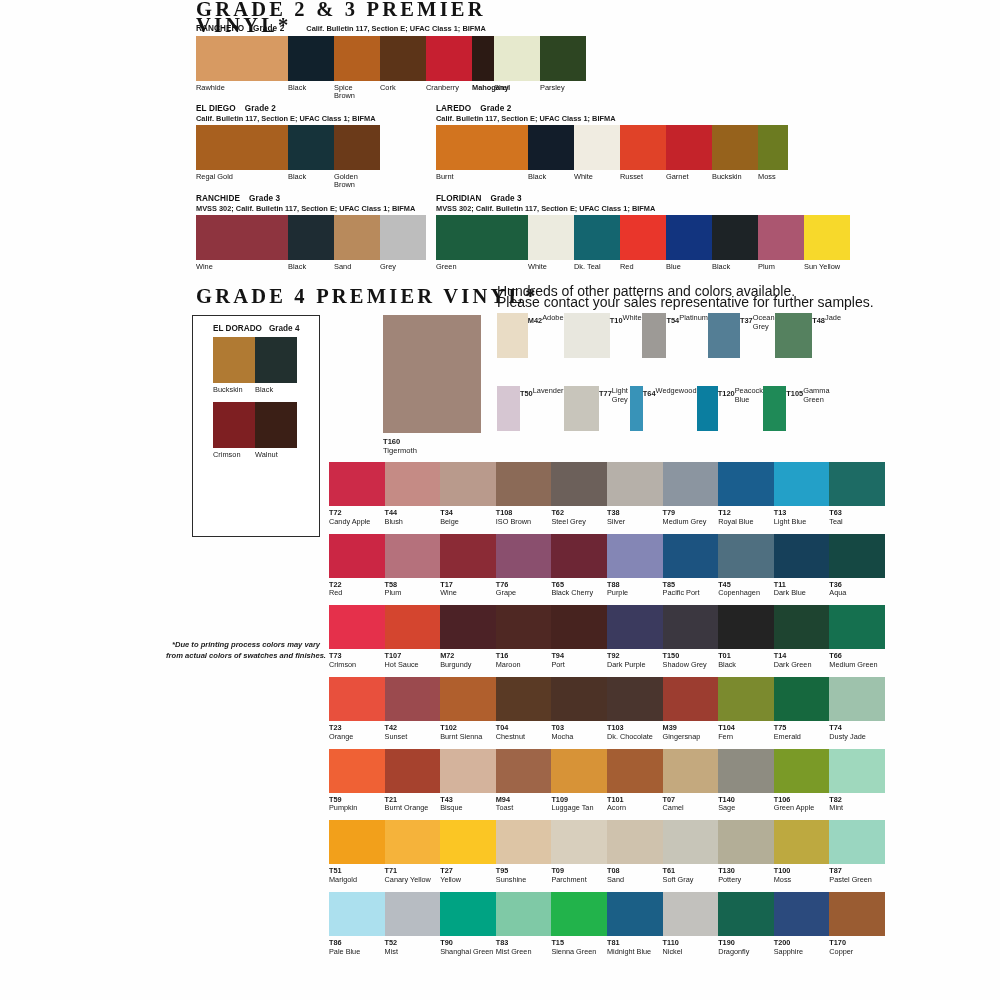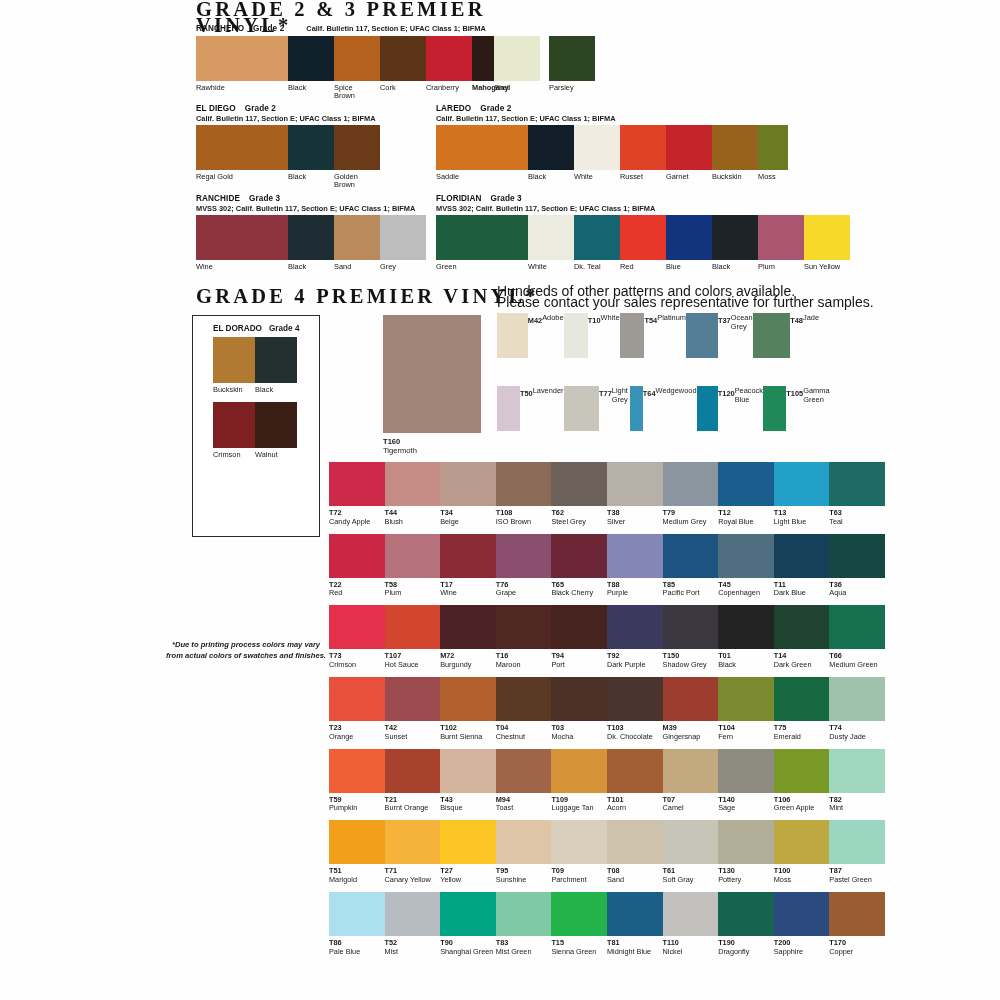--- a/index.html
+++ b/index.html
@@ -189,21 +189,21 @@
           <div class="cap">Cranberry</div>
         </div>
       <div class="sw" style="width: 22px; font-weight: bold;">
           <span class="chip" style="background: rgb(44, 26, 20); width: 46px;"></span>
           <div class="cap">Mahogany</div>
         </div>
       <div class="sw" style="width: 46px;">
           <span class="chip" style="background: rgb(230, 233, 205); width: 46px;"></span>
           <div class="cap">Shell</div>
         </div>
-      <div class="sw" style="width: 46px; padding-left: 9px;">
+      <div class="sw" style="width: 46px;">
           <span class="chip" style="background: rgb(45, 69, 34); width: 46px;"></span>
           <div class="cap">Parsley</div>
         </div>
     </div>
   </div>
 
   <div class="family" id="fam-eldiego" style="left:196px; top:104px;">
     <div class="fam-head">
       <span>EL DIEGO</span><span class="grade">Grade 2</span>
     </div>
@@ -226,21 +226,21 @@
   </div>
 
   <div class="family" id="fam-laredo" style="left:436px; top:104px;">
     <div class="fam-head">
       <span>LAREDO</span><span class="grade">Grade 2</span>
     </div>
     <div class="fam-spec">Calif. Bulletin 117, Section E; UFAC Class 1; BIFMA</div>
     <div class="sw-row">
       <div class="sw" style="width: 92px;">
           <span class="chip" style="background: rgb(210, 116, 31); width: 92px;"></span>
-          <div class="cap">Saddle</div>
+          <div class="cap">Burnt</div>
         </div>
       <div class="sw" style="width: 46px;">
           <span class="chip" style="background: rgb(18, 29, 42); width: 46px;"></span>
           <div class="cap">Black</div>
         </div>
       <div class="sw" style="width: 46px;">
           <span class="chip" style="background: rgb(240, 236, 225); width: 46px;"></span>
           <div class="cap">White</div>
         </div>
       <div class="sw" style="width: 46px;">
@@ -362,21 +362,21 @@
     <div class="code">T160</div>
     <div class="nm">Tigermoth</div>
   </div>
 
   <div class="tgrid" id="trow0" style="left:497px; top:313px;">
       <div class="tcell" style="width: 66.5px;">
         <span class="chip" style="width: 66.5px; height: 45px; background: rgb(233, 220, 197);"></span>
         <div class="code">M42</div>
         <div class="nm">Adobe</div>
       </div>
-      <div class="tcell" style="width: 56px; justify-content: center;">
+      <div class="tcell" style="width: 78px; justify-content: center;">
         <span class="chip" style="width: 66.5px; height: 45px; background: rgb(232, 231, 222);"></span>
         <div class="code">T10</div>
         <div class="nm">White</div>
       </div>
       <div class="tcell" style="width: 66.5px;">
         <span class="chip" style="width: 66.5px; height: 45px; background: rgb(157, 154, 150);"></span>
         <div class="code">T54</div>
         <div class="nm">Platinum</div>
       </div>
       <div class="tcell" style="width: 66.5px;">

